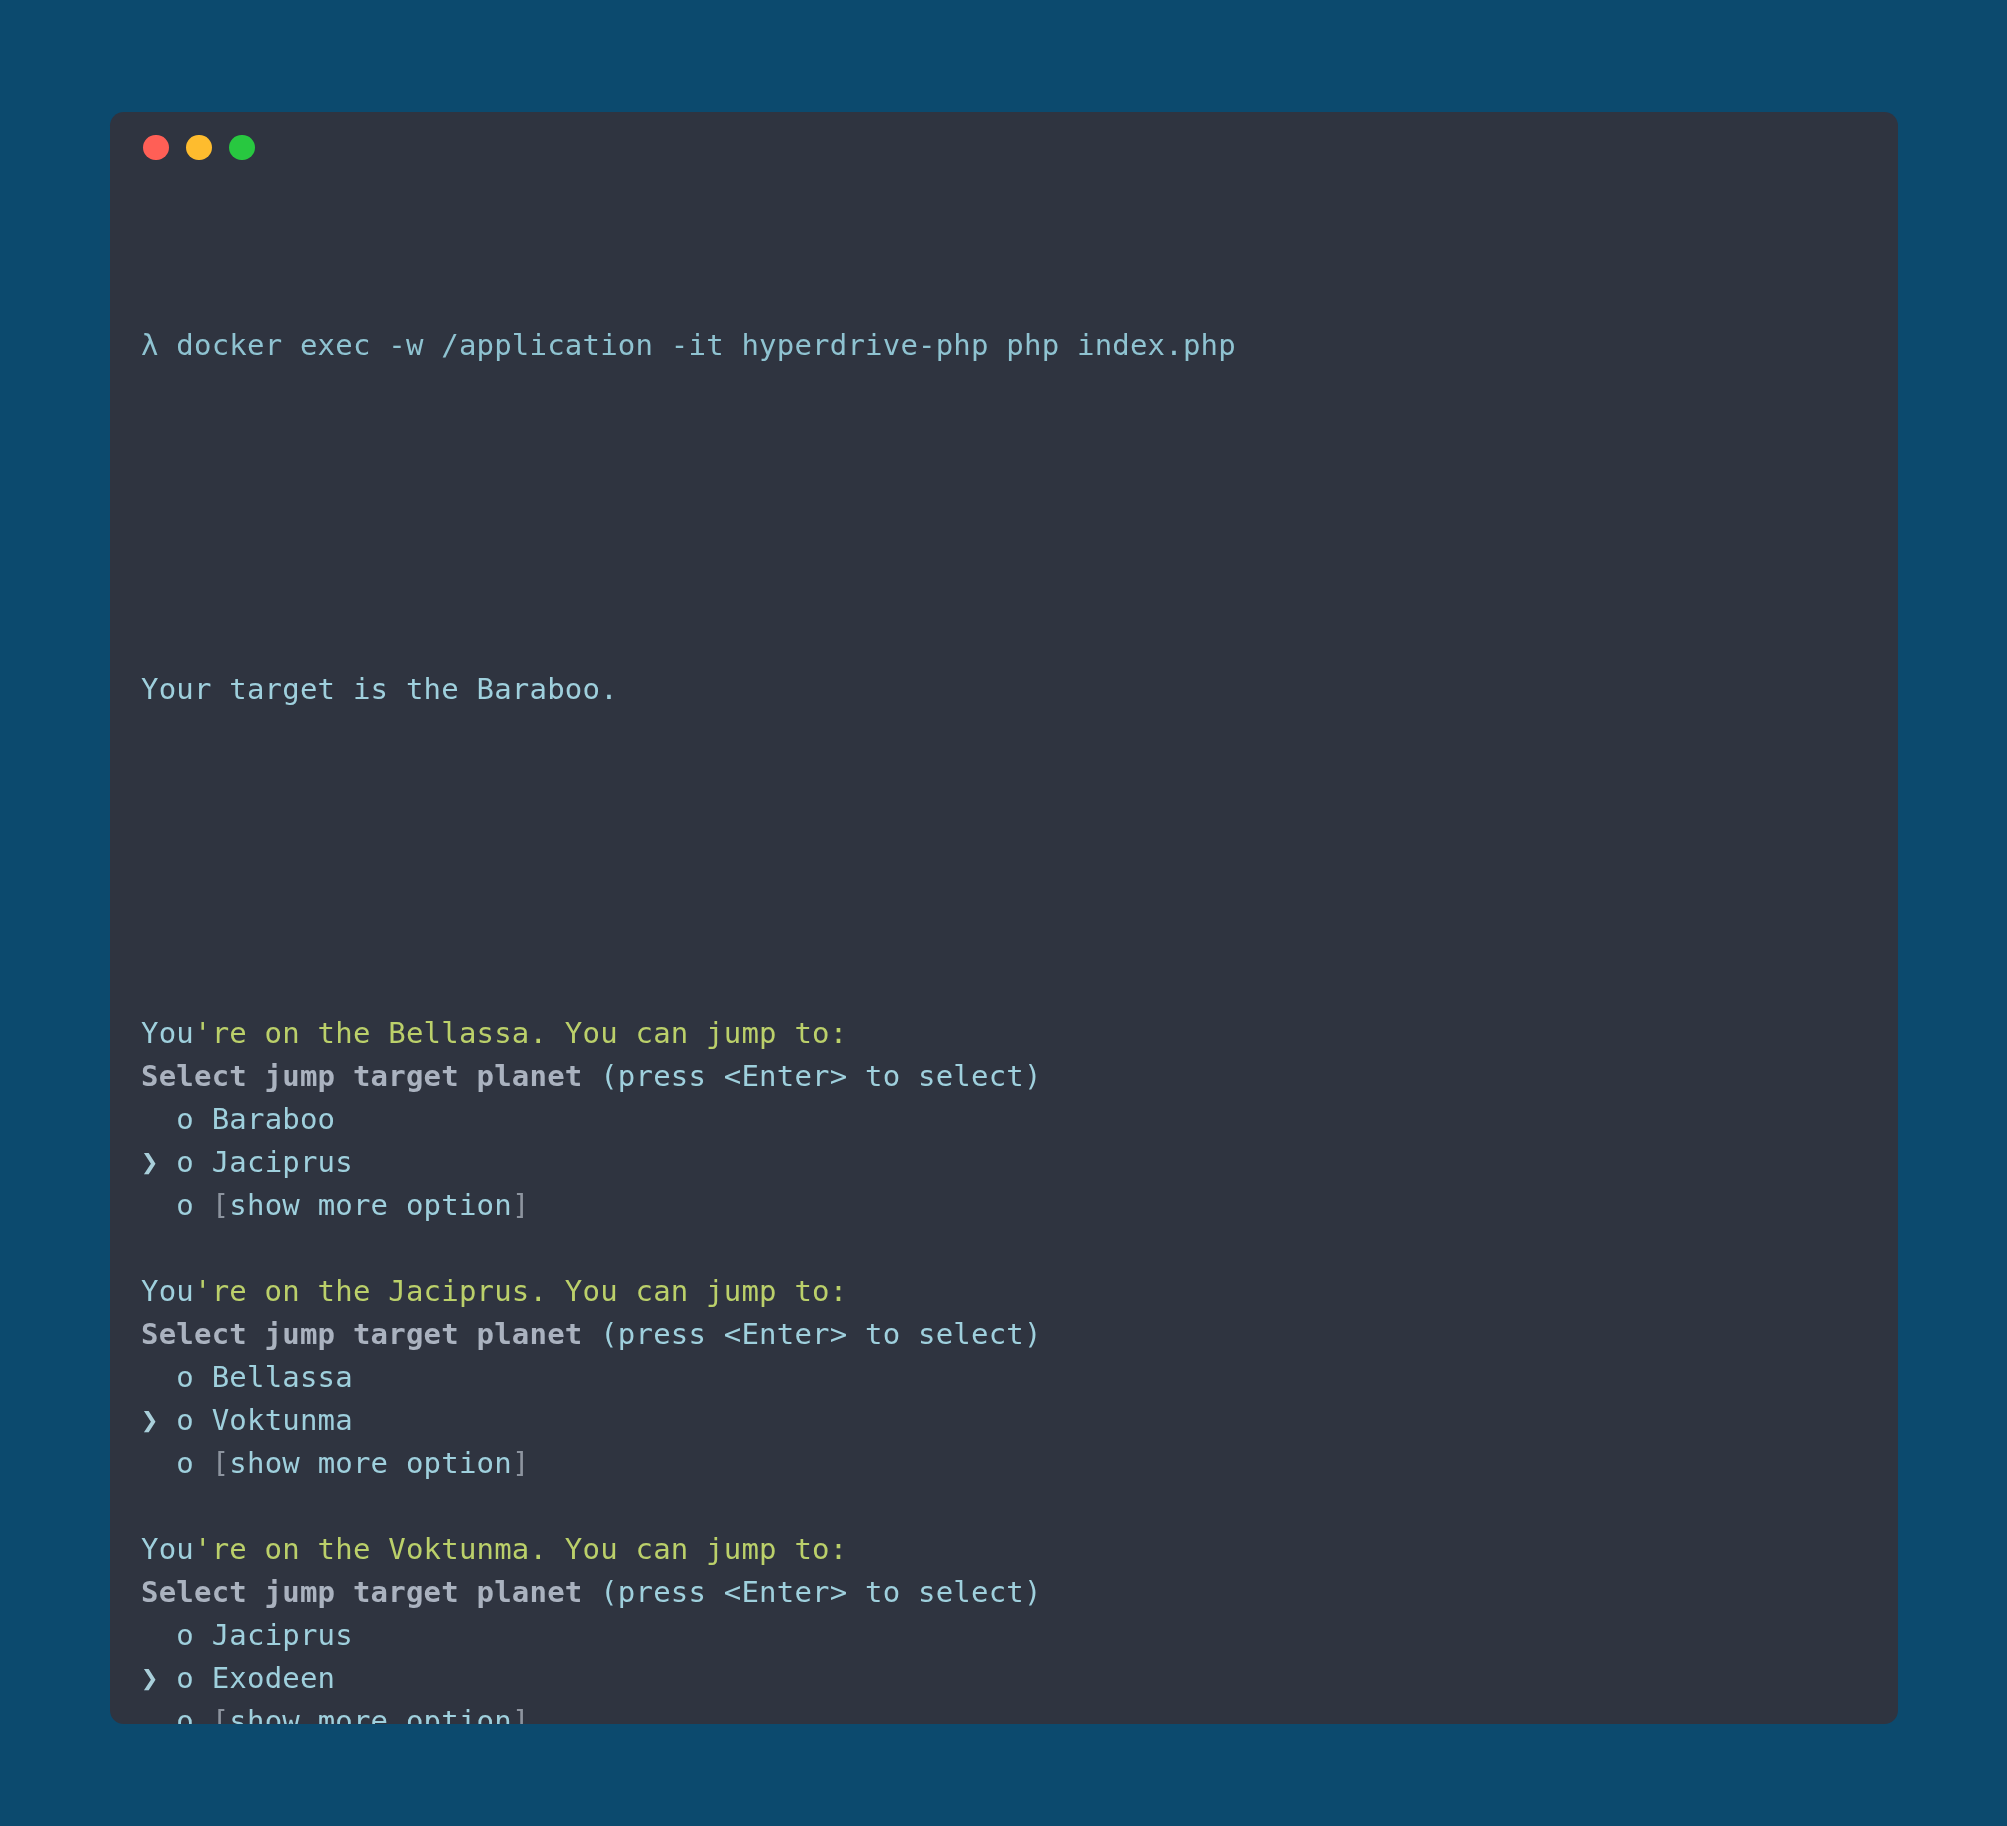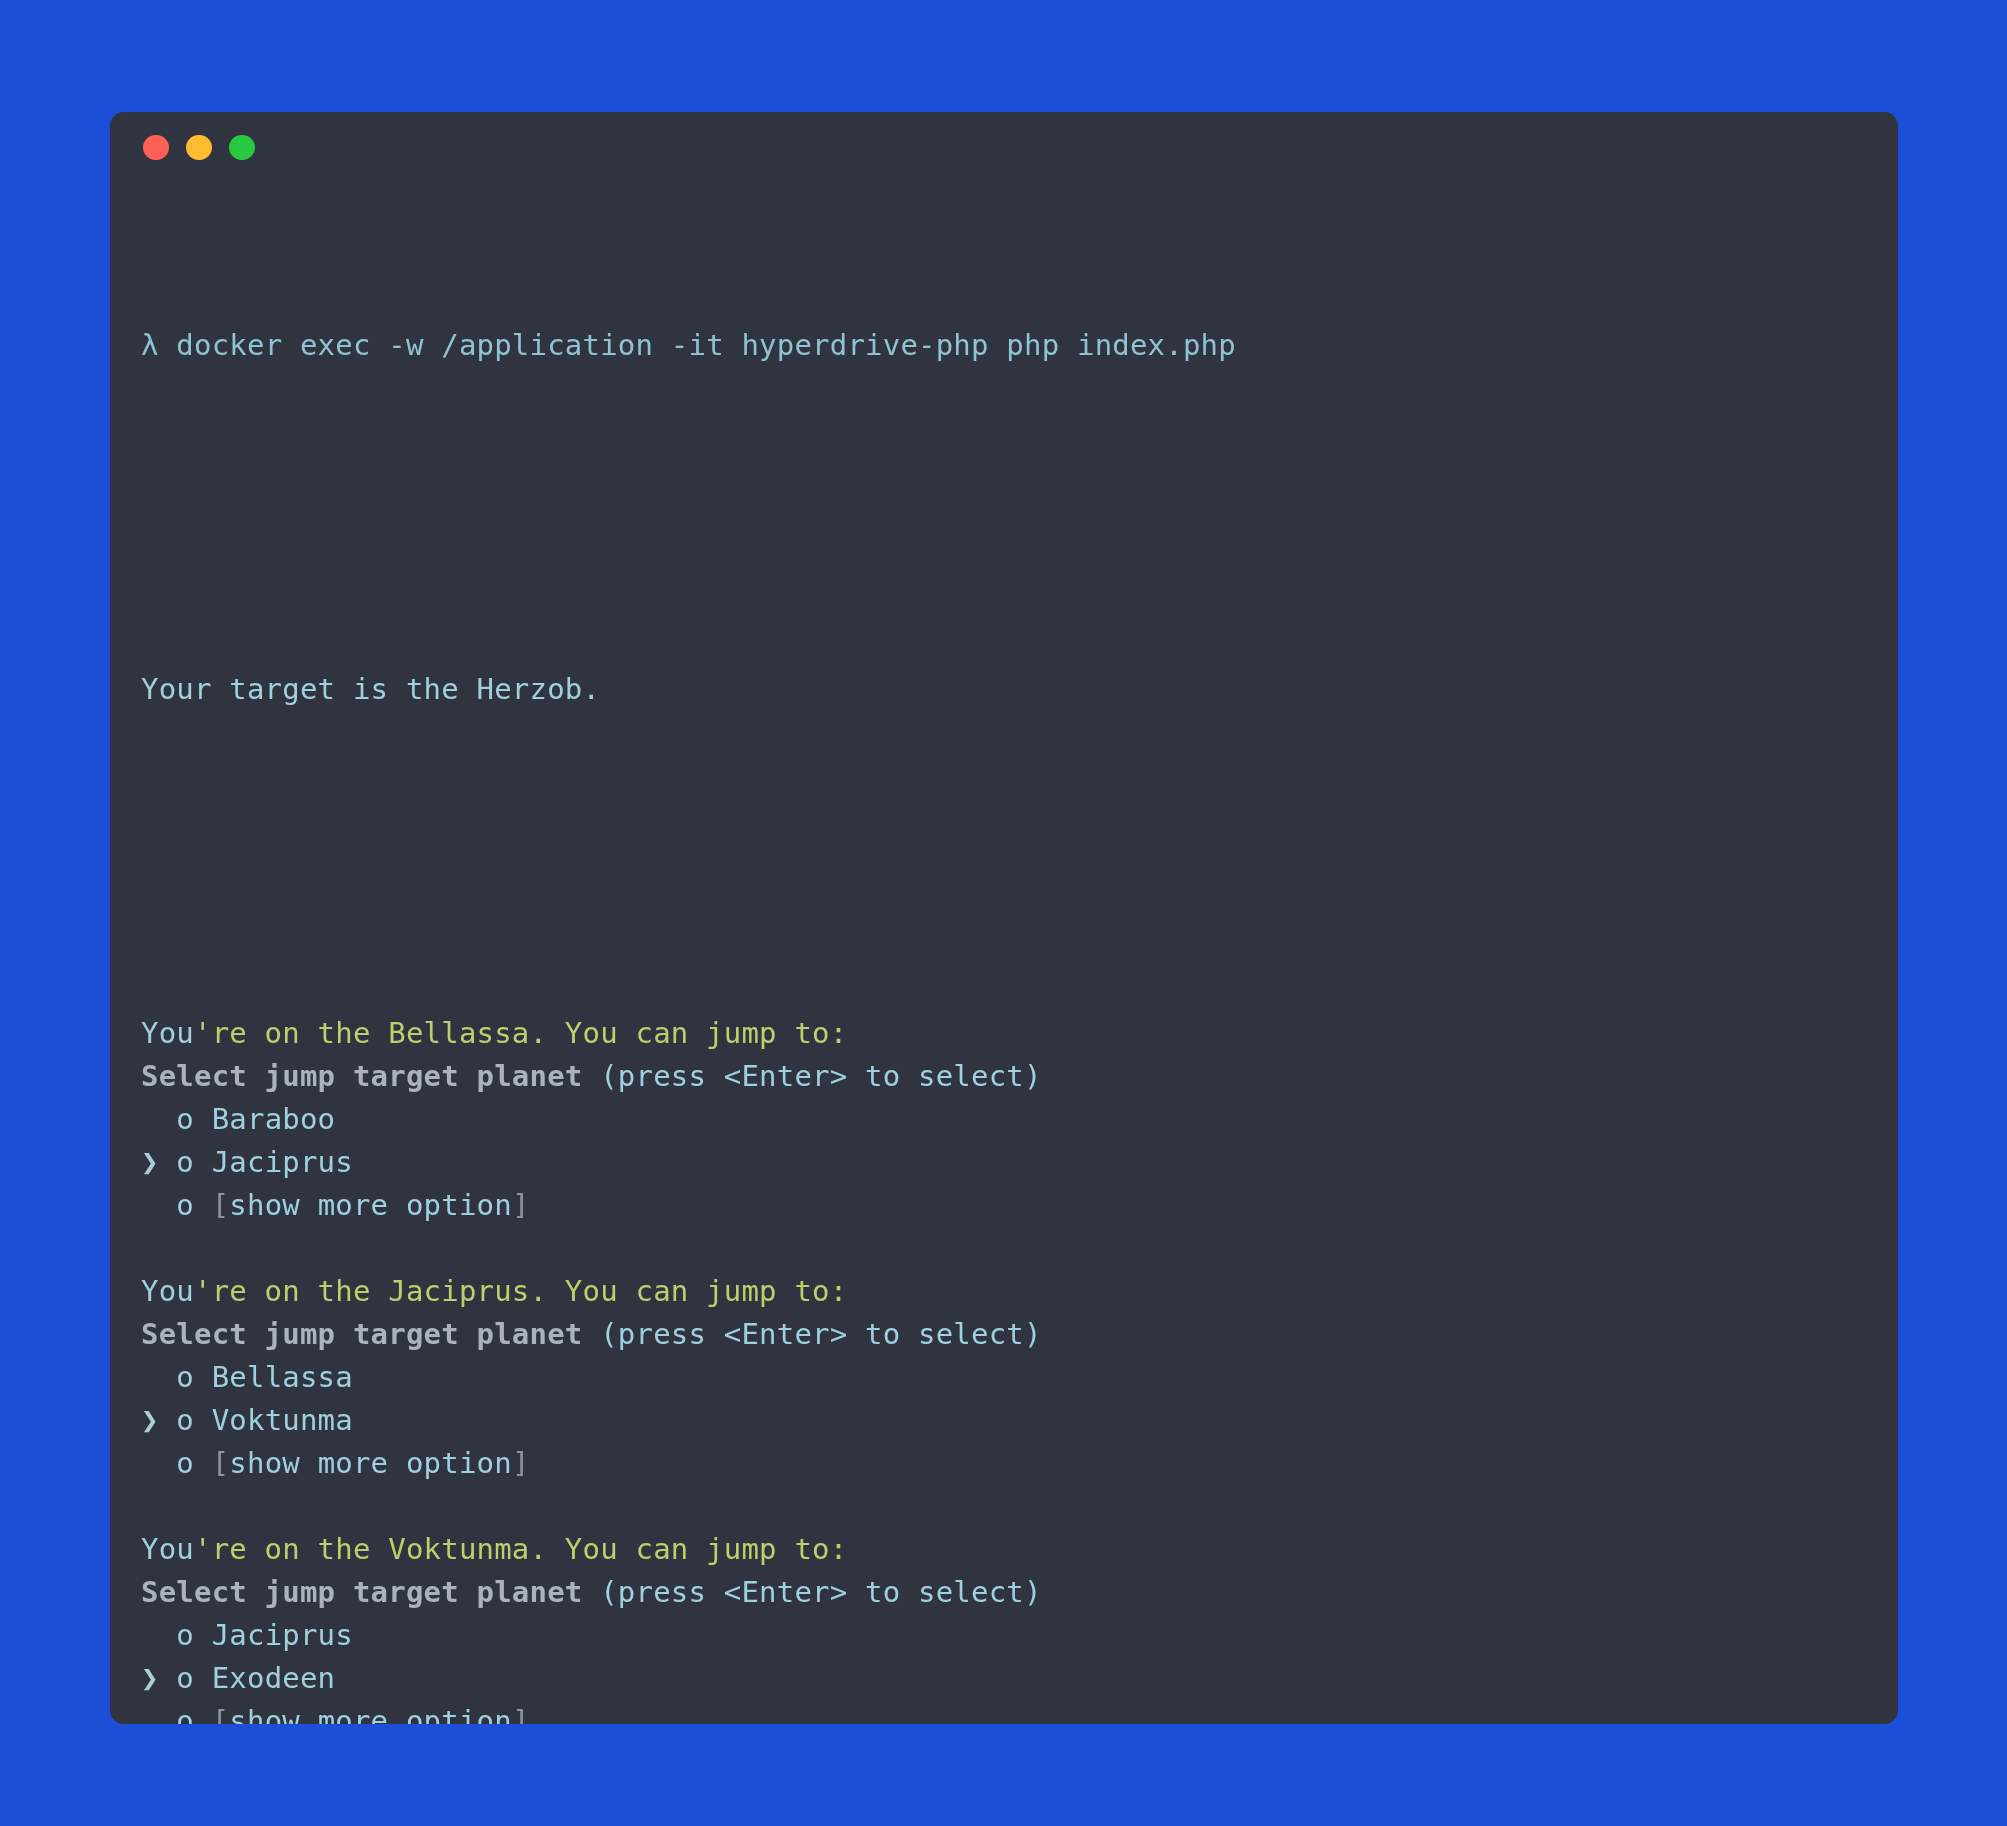--- a/index.html
+++ b/index.html
@@ -14,21 +14,21 @@
   }
   body {
     font-family: "DejaVu Sans Mono", "Liberation Mono", monospace;
     -webkit-font-smoothing: antialiased;
   }
 
   .screen {
     position: relative;
     width: 2007px;
     height: 1827px;
-    background: #1d4ed8;
+    background: #0c4a6e;
   }
 
   
   .terminal-window {
     position: absolute;
     left: 110px;
     top: 112px;
     width: 1788px;
     height: 1612px;
     background: #2f3440;
@@ -88,21 +88,21 @@
       <span class="dot dot-min"></span>
       <span class="dot dot-max"></span>
     </div>
 
     <div class="term-body">
 
       <div class="line"><span class="c-cmd">λ</span><span class="c-cmd"> </span><span class="c-cmd">docker exec -w /application -it hyperdrive-php php index.php</span></div>
 
       <div class="blank"></div>
 
-      <div class="line"><span class="c-cyan">Your target is the Herzob.</span></div>
+      <div class="line"><span class="c-cyan">Your target is the Baraboo.</span></div>
 
       <div class="blank"></div>
 
       <div id="groups-container"><div class="group"><div class="line"><span class="c-cyan">You</span><span class="c-green">'re on the Bellassa. You can jump to:</span></div><div class="line"><span class="c-muted">Select jump target planet </span><span class="c-cyan">(press &lt;Enter&gt; to select)</span></div><div class="line"><span class="c-arrow">  </span><span class="c-bullet">o </span><span class="c-cyan">Baraboo</span></div><div class="line"><span class="c-arrow">❯ </span><span class="c-bullet">o </span><span class="c-cyan">Jaciprus</span></div><div class="line"><span class="c-arrow">  </span><span class="c-bullet">o </span><span class="c-gray">[</span><span class="c-cyan">show more option</span><span class="c-gray">]</span></div><div class="blank"></div></div><div class="group"><div class="line"><span class="c-cyan">You</span><span class="c-green">'re on the Jaciprus. You can jump to:</span></div><div class="line"><span class="c-muted">Select jump target planet </span><span class="c-cyan">(press &lt;Enter&gt; to select)</span></div><div class="line"><span class="c-arrow">  </span><span class="c-bullet">o </span><span class="c-cyan">Bellassa</span></div><div class="line"><span class="c-arrow">❯ </span><span class="c-bullet">o </span><span class="c-cyan">Voktunma</span></div><div class="line"><span class="c-arrow">  </span><span class="c-bullet">o </span><span class="c-gray">[</span><span class="c-cyan">show more option</span><span class="c-gray">]</span></div><div class="blank"></div></div><div class="group"><div class="line"><span class="c-cyan">You</span><span class="c-green">'re on the Voktunma. You can jump to:</span></div><div class="line"><span class="c-muted">Select jump target planet </span><span class="c-cyan">(press &lt;Enter&gt; to select)</span></div><div class="line"><span class="c-arrow">  </span><span class="c-bullet">o </span><span class="c-cyan">Jaciprus</span></div><div class="line"><span class="c-arrow">❯ </span><span class="c-bullet">o </span><span class="c-cyan">Exodeen</span></div><div class="line"><span class="c-arrow">  </span><span class="c-bullet">o </span><span class="c-gray">[</span><span class="c-cyan">show more option</span><span class="c-gray">]</span></div></div></div>
 
       
 
     </div>
   </div>
 </div>

